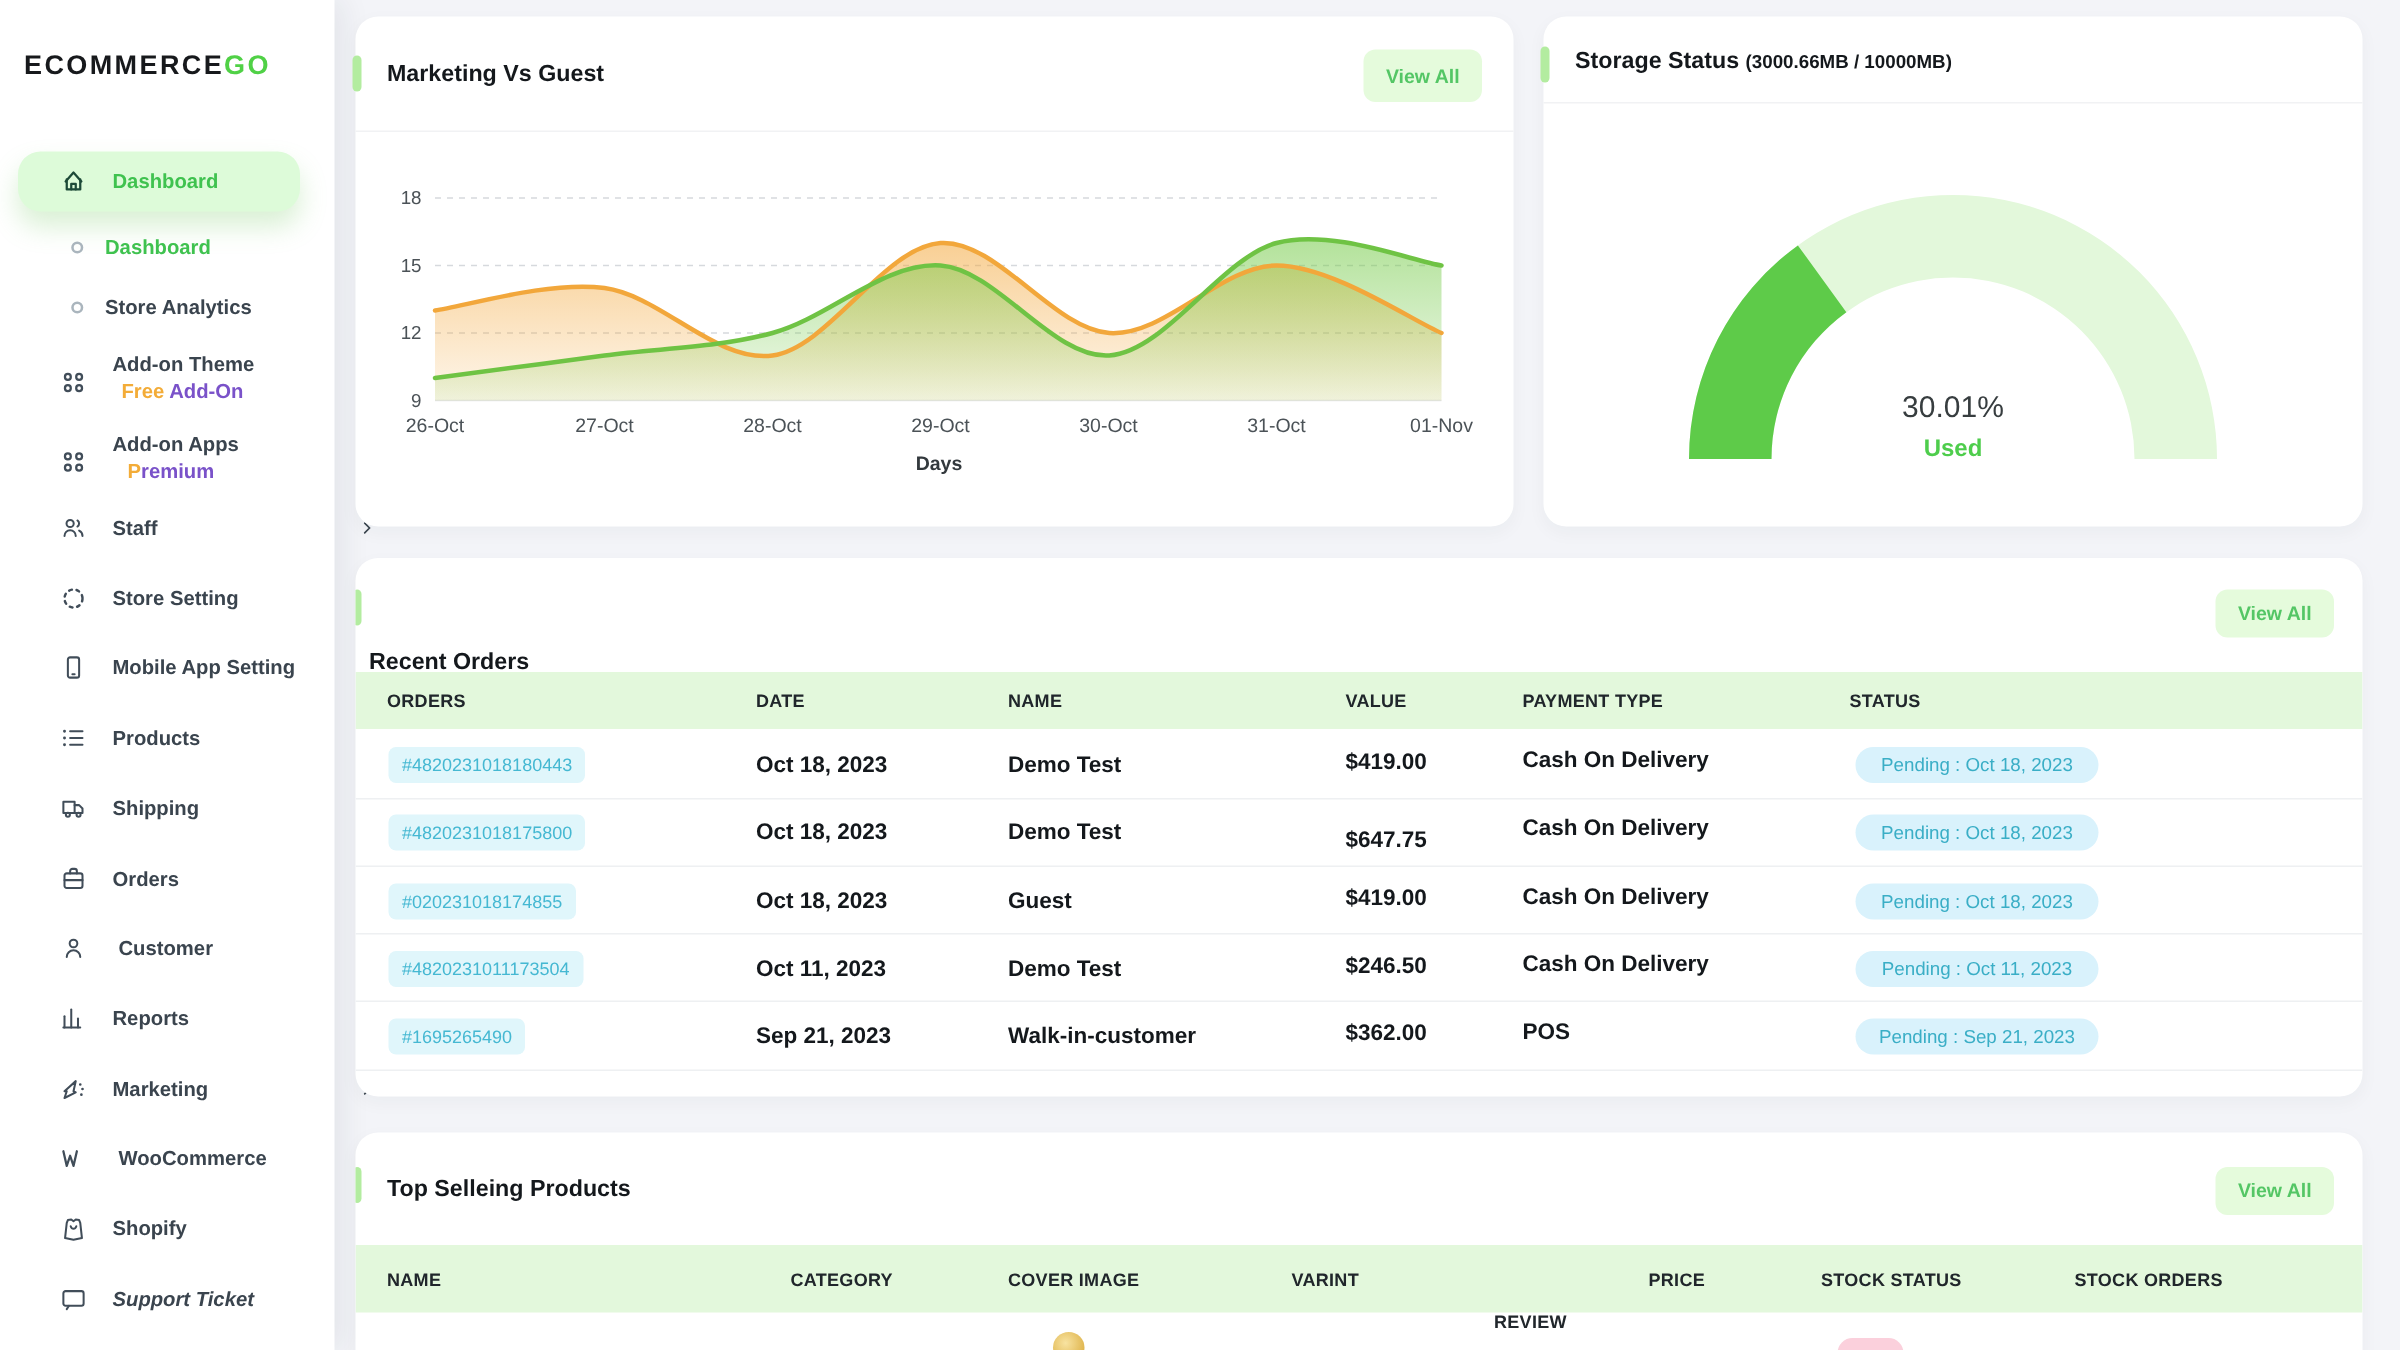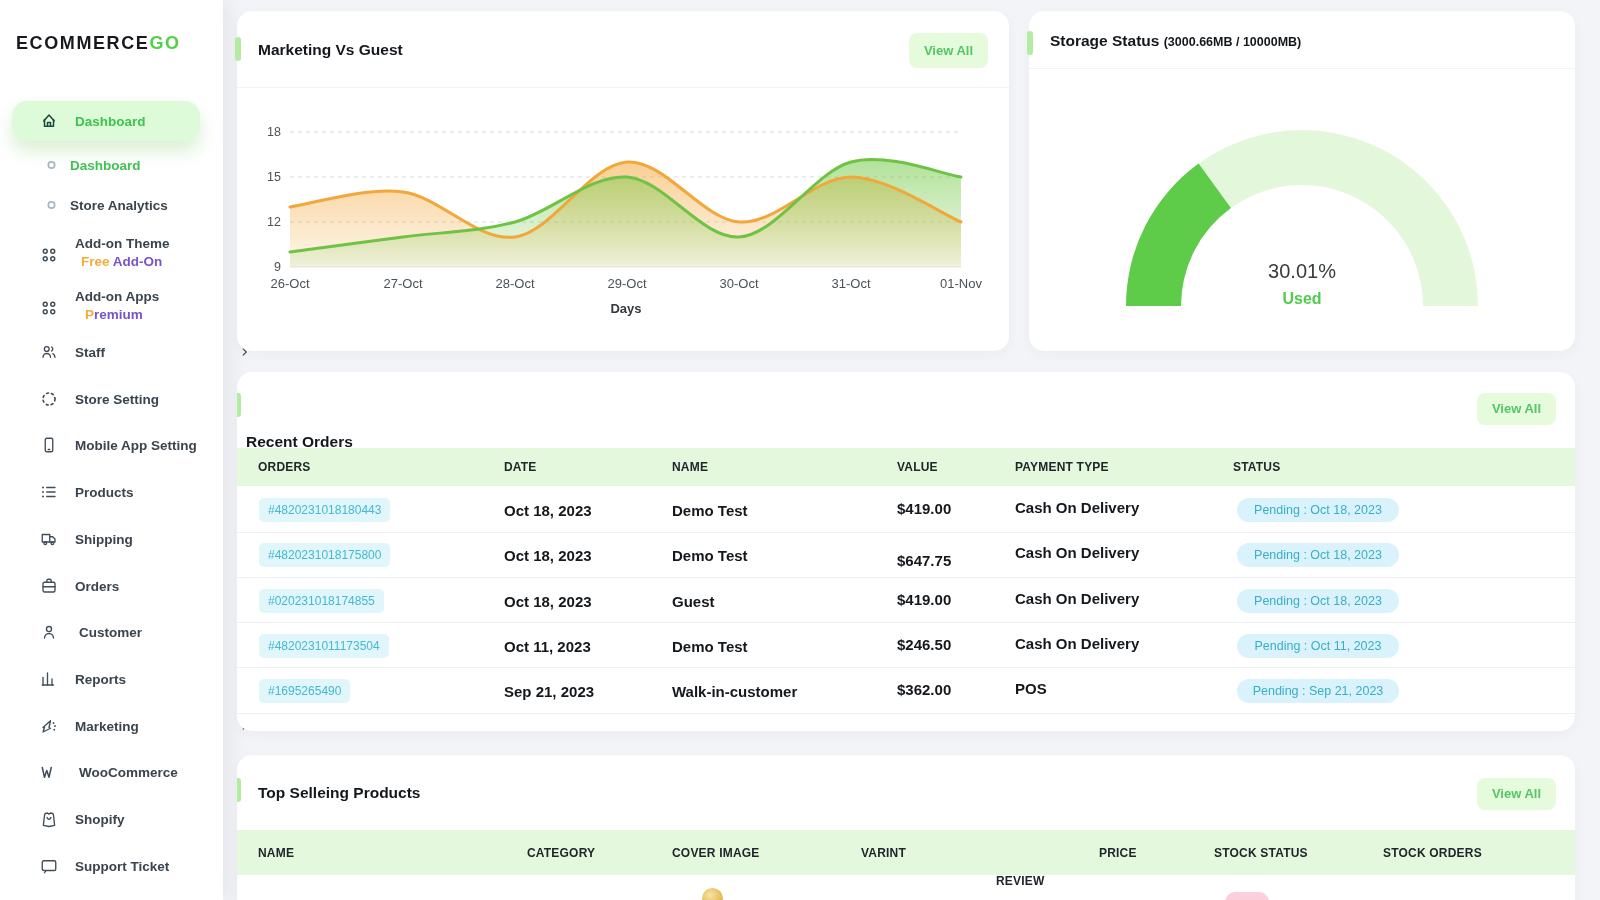--- a/index.html
+++ b/index.html
@@ -178,21 +178,21 @@
   <div class="mi" style="top:796px;">
     <svg class="ic" viewBox="0 0 24 24" fill="none" stroke="#414d59" stroke-width="1.8" stroke-linecap="round" stroke-linejoin="round">
         <path d="M6 7l1-2.5L10 4l2 1.5L14 4l3 .5L18 7l1.5 13.5L12 22l-7.5-1.5z"></path>
         <path d="M9.5 10c.5 1.5 1.3 2.3 2.5 2.3s2-.8 2.5-2.3"></path>
       </svg>
     <span class="lb">Shopify</span>
     <svg class="chev" width="11" height="11" viewBox="0 0 24 24" fill="none" stroke="#3a444e" stroke-width="2.4" stroke-linecap="round">
         <path d="M9 5l7 7-7 7"></path>
       </svg>
   </div>
-  <div class="mi" style="top:843px;">
+  <div class="mi" style="top:843px;font-style:italic;">
     <svg class="ic" viewBox="0 0 24 24" fill="none" stroke="#414d59" stroke-width="1.8" stroke-linecap="round" stroke-linejoin="round">
         <rect x="3" y="5" width="18" height="13" rx="2"></rect>
         <path d="M8 18l-2 3"></path>
       </svg>
     <span class="lb">Support Ticket</span>
   </div>
 </div>
 
 <div class="card" style="left:237px; top:11px; width:772px; height:340px;">
   <div class="ctab" style="top:26px;"></div>

